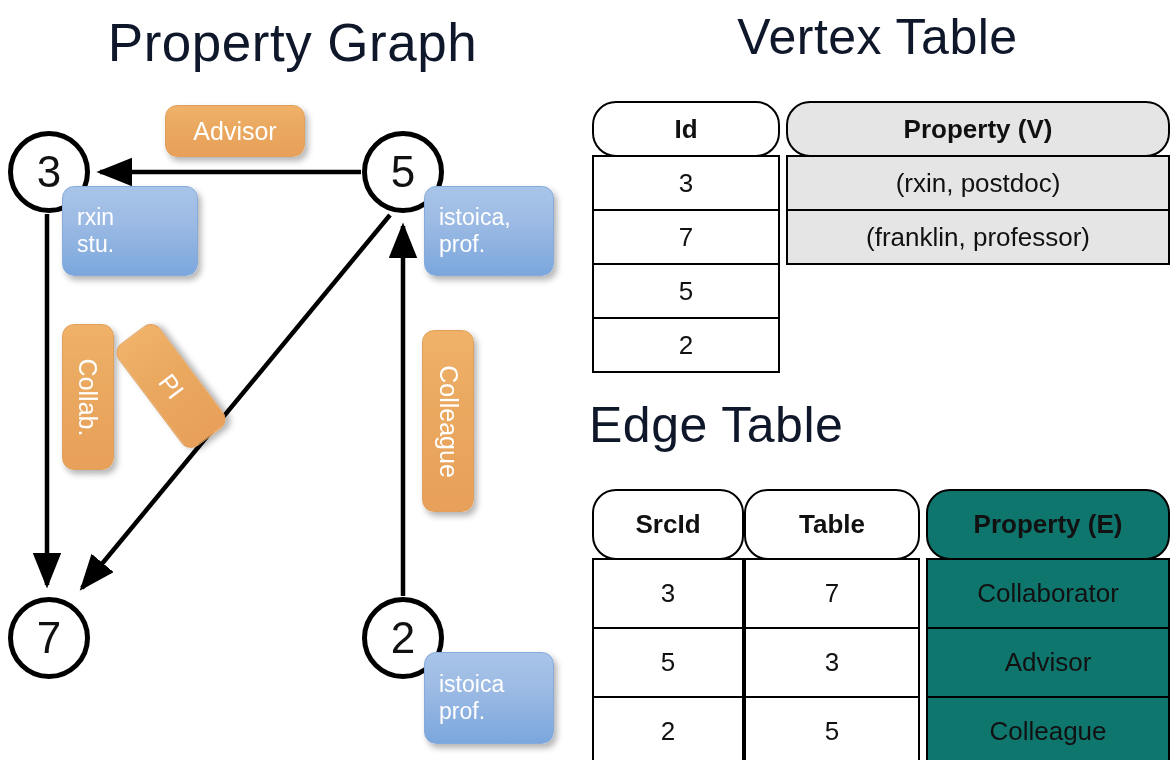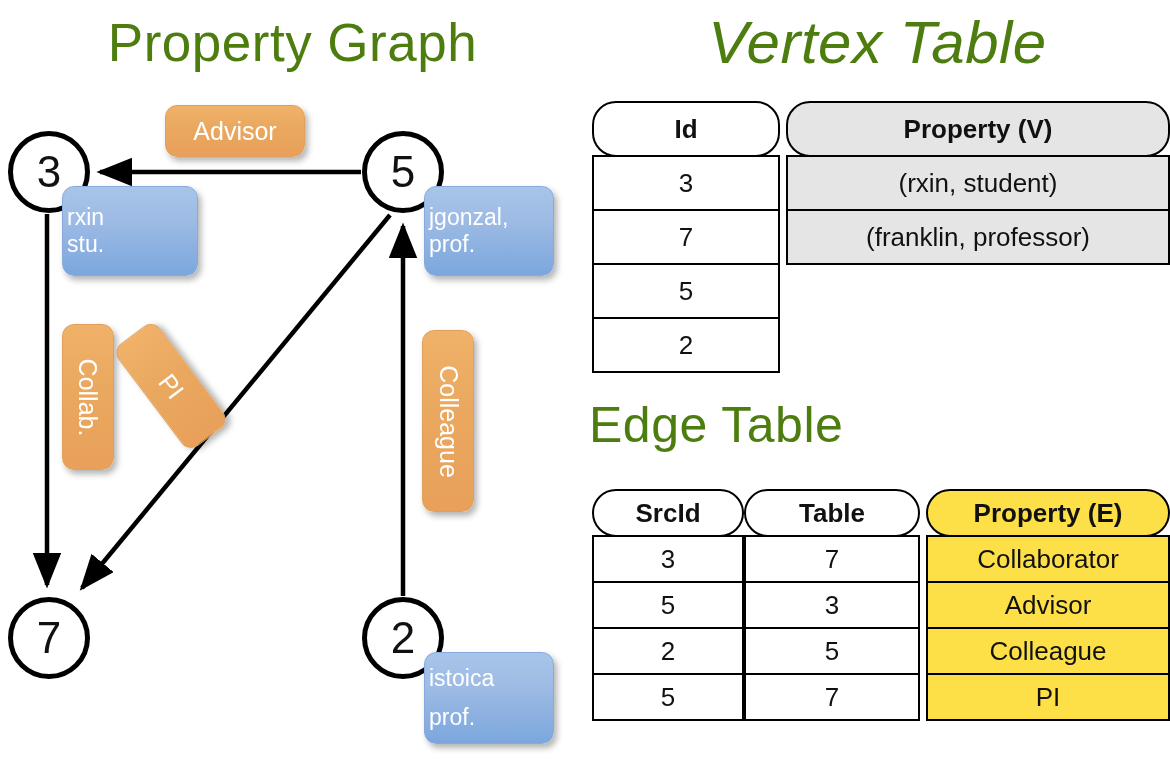--- a/index.html
+++ b/index.html
@@ -8,26 +8,26 @@
     font-family:"Liberation Sans", sans-serif;
     -webkit-font-smoothing:antialiased;
   }
   .pane{position:absolute;}
 
   
   .title{
     position:absolute;
     font-family:"Liberation Sans", sans-serif;
     font-weight:300;
-    color:#4d7c0f;
+    color:#0f172a;
     white-space:nowrap;
     letter-spacing:0.5px;
   }
   #title-property-graph{left:0;top:12px;width:585px;text-align:center;font-size:53px;}
-  #title-vertex-table{left:585px;top:8px;width:585px;text-align:center;font-size:60px;font-style:italic;}
+  #title-vertex-table{left:585px;top:8px;width:585px;text-align:center;font-size:50px;}
   #title-edge-table{left:589px;top:396px;width:585px;font-size:50px;}
 
   
   #graph{left:0;top:0;width:585px;height:760px;}
   #graph-svg{position:absolute;left:0;top:0;width:585px;height:760px;}
 
   .node{
     position:absolute;
     border:5px solid #000;
     border-radius:50%;
@@ -47,33 +47,33 @@
   .prop-box{
     position:absolute;
     border-radius:12px;
     color:#ffffff;
     font-size:23px;
     line-height:1.18;
     font-family:"Liberation Sans", sans-serif;
     font-weight:400;
     box-sizing:border-box;
     box-shadow:3px 4px 6px rgba(0,0,0,0.30);
-    padding:12px 4px;
+    padding:12px 14px;
     display:flex;flex-direction:column;justify-content:center;
   }
   .prop-box.blue{
     background:linear-gradient(180deg,#a8c4e8 0%,#9dbbe4 38%,#7ba7dd 100%);
     border:1px solid #86aadb;
   }
   .prop-box .ln{display:block;}
 
   #vbox-3{left:62px;top:186px;width:136px;height:90px;}
   #vbox-5{left:424px;top:186px;width:130px;height:90px;}
   #vbox-7{left:62px;top:652px;width:136px;height:92px;}
-  #vbox-2{left:424px;top:652px;width:130px;height:92px;justify-content:space-between;}
+  #vbox-2{left:424px;top:652px;width:130px;height:92px;}
 
   .edge-label{
     position:absolute;
     border-radius:12px;
     background:linear-gradient(180deg,#f0b169 0%,#eaa85f 45%,#e8a05a 100%);
     border:1px solid #e0a05c;
     color:#ffffff;
     font-size:25px;
     font-family:"Liberation Sans", sans-serif;
     box-shadow:3px 4px 6px rgba(0,0,0,0.30);
@@ -100,35 +100,35 @@
     font-weight:300;
     color:#111;
     background:#ffffff;
     margin-top:-2px;
     text-align:center;
   }
   .cell:first-child{margin-top:0;}
   .cell.head{font-weight:700;font-size:26px;border-radius:24px;}
   .col.gap{margin-left:6px;}
   .fill-blue .cell{background:#e5e5e5;}
-  .fill-orange .cell{background:#fde047;}
+  .fill-orange .cell{background:#0f766e;}
 
   
   #vertex-table{left:592px;top:101px;}
   #vertex-table .col-id .cell{width:188px;}
   #vertex-table .col-prop .cell{width:384px;}
   #vertex-table .cell{height:56px;}
   #vertex-table .cell.head{height:56px;}
 
   
   #edge-table{left:592px;top:489px;}
   #edge-table .col-src .cell{width:152px;}
   #edge-table .col-dst .cell{width:176px;}
   #edge-table .col-prop .cell{width:244px;}
-  #edge-table .cell{height:48px;}
+  #edge-table .cell{height:71px;}
 </style>
 </head>
 <body>
 
 <div class="pane" id="graph">
 
   <div class="title" id="title-property-graph">Property Graph</div>
 
   <svg id="graph-svg" viewBox="0 0 585 760" xmlns="http://www.w3.org/2000/svg">
     <defs>
@@ -157,21 +157,21 @@
   </div>
   <div class="node" id="node-2">
     <span>2</span>
   </div>
 
   <div class="prop-box blue" id="vbox-3">
     <span class="ln">rxin</span>
     <span class="ln">stu.</span>
   </div>
   <div class="prop-box blue" id="vbox-5">
-    <span class="ln">jgonzal,</span>
+    <span class="ln">istoica,</span>
     <span class="ln">prof.</span>
   </div>
   <div class="prop-box blue" id="vbox-2">
     <span class="ln">istoica</span>
     <span class="ln">prof.</span>
   </div>
 
   <div class="edge-label" id="elabel-advisor">
     <span class="txt">Advisor</span>
   </div>
@@ -191,21 +191,21 @@
 <div class="tbl" id="vertex-table">
   <div class="col col-id">
     <div class="cell head">Id</div>
     <div class="cell">3</div>
     <div class="cell">7</div>
     <div class="cell">5</div>
     <div class="cell">2</div>
   </div>
   <div class="col col-prop gap fill-blue">
     <div class="cell head">Property (V)</div>
-    <div class="cell">(rxin, student)</div>
+    <div class="cell">(rxin, postdoc)</div>
     <div class="cell">(franklin, professor)</div>
   </div>
 </div>
 
 <div class="title" id="title-edge-table">Edge Table</div>
 
 <div class="tbl" id="edge-table">
   <div class="col col-src">
     <div class="cell head">SrcId</div>
     <div class="cell">3</div>

